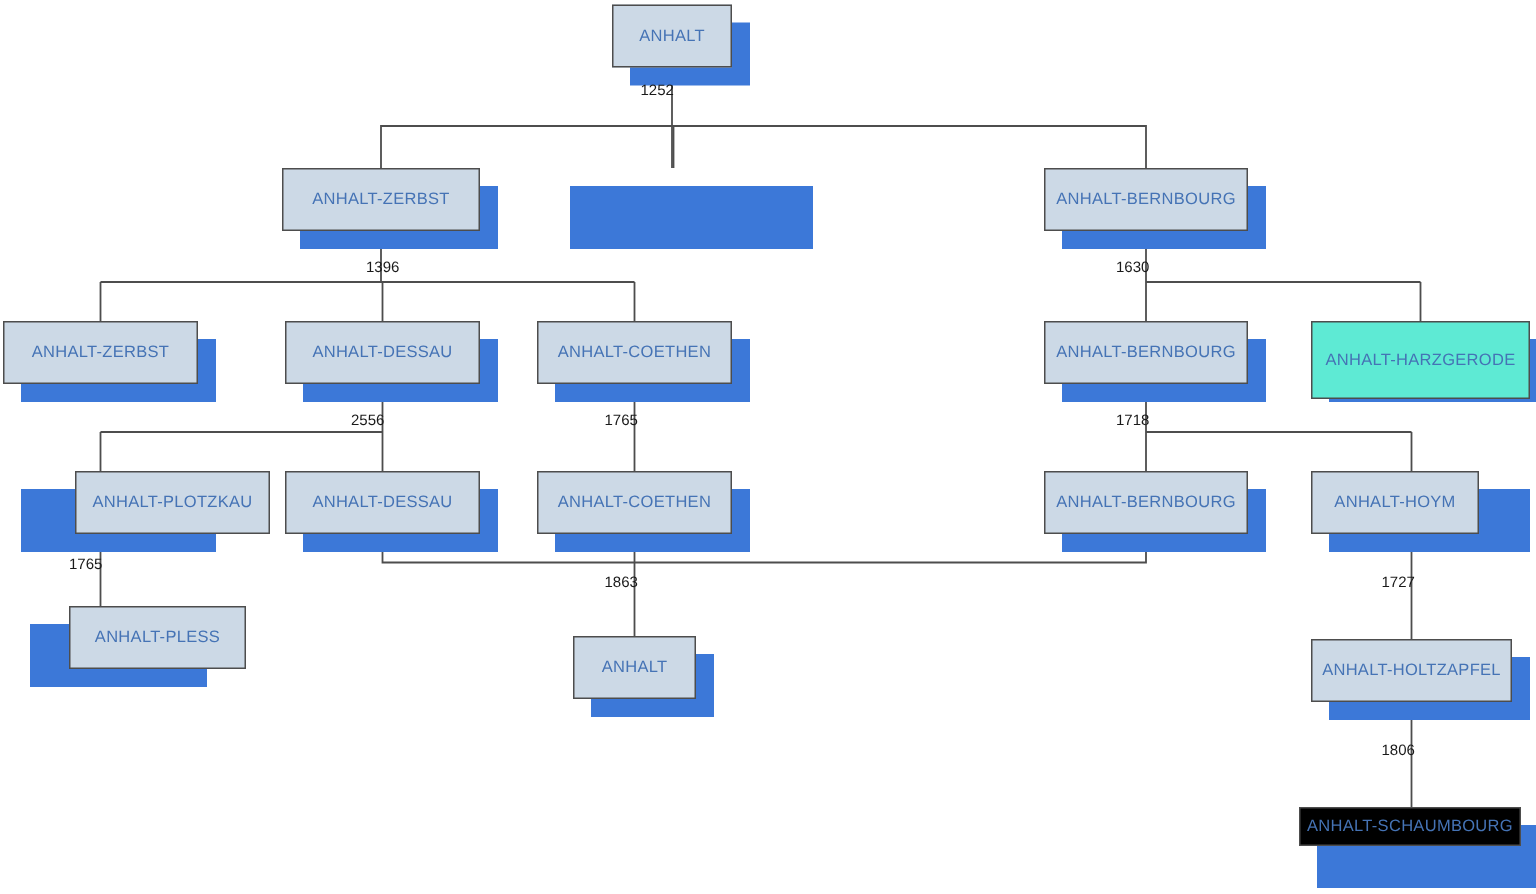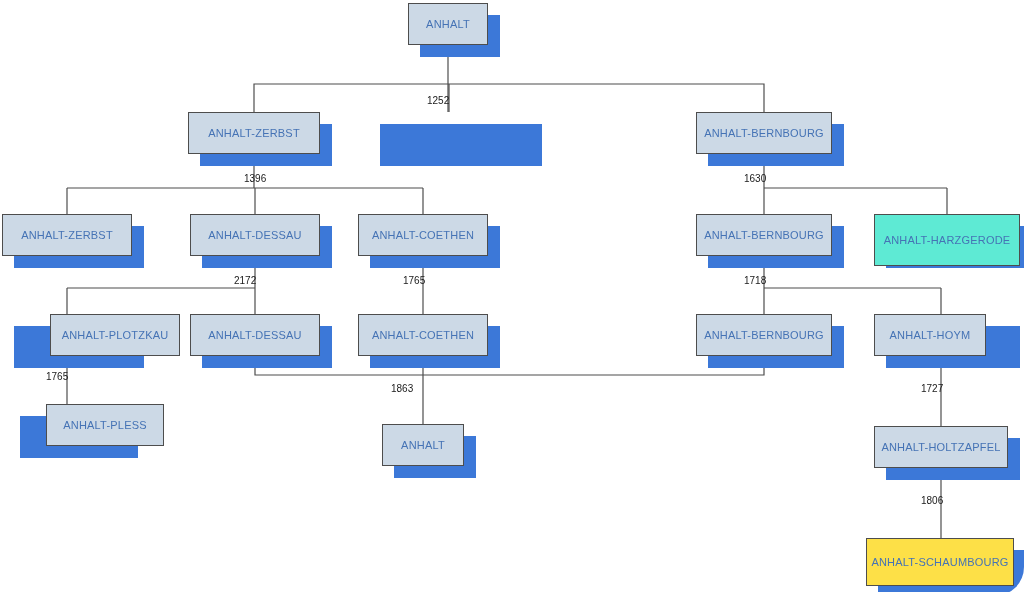--- a/index.html
+++ b/index.html
@@ -8,21 +8,20 @@
     padding: 0;
     background: #ffffff;
   }
   #diagram {
     position: relative;
     width: 1024px;
     height: 596px;
     background: #ffffff;
     overflow: hidden;
     font-family: "Liberation Sans", sans-serif;
-    border-radius: 29px;
   }
   #connector-layer {
     position: absolute;
     left: 0;
     top: 0;
     width: 1024px;
     height: 596px;
     pointer-events: none;
   }
   .node {
@@ -103,24 +102,24 @@
     <div class="node" style="left: 696px; top: 314px; width: 136px; height: 42px; background: rgb(204, 217, 230); border-color: rgb(77, 77, 77); color: rgb(69, 115, 181);">ANHALT-BERNBOURG</div>
     <div class="node-shadow" style="left: 886px; top: 326px; width: 134px; height: 42px; background: rgb(60, 120, 216);"></div>
     <div class="node" style="left: 874px; top: 314px; width: 112px; height: 42px; background: rgb(204, 217, 230); border-color: rgb(77, 77, 77); color: rgb(69, 115, 181);">ANHALT-HOYM</div>
     <div class="node-shadow" style="left: 20px; top: 416px; width: 118px; height: 42px; background: rgb(60, 120, 216);"></div>
     <div class="node" style="left: 8px; top: 404px; width: 118px; height: 42px; background: rgb(204, 217, 230); border-color: rgb(77, 77, 77); color: rgb(69, 115, 181); margin-left: 38px;">ANHALT-PLESS</div>
     <div class="node-shadow" style="left: 394px; top: 436px; width: 82px; height: 42px; background: rgb(60, 120, 216);"></div>
     <div class="node" style="left: 382px; top: 424px; width: 82px; height: 42px; background: rgb(204, 217, 230); border-color: rgb(77, 77, 77); color: rgb(69, 115, 181);">ANHALT</div>
     <div class="node-shadow" style="left: 886px; top: 438px; width: 134px; height: 42px; background: rgb(60, 120, 216);"></div>
     <div class="node" style="left: 874px; top: 426px; width: 134px; height: 42px; background: rgb(204, 217, 230); border-color: rgb(77, 77, 77); color: rgb(69, 115, 181);">ANHALT-HOLTZAPFEL</div>
     <div class="node-shadow" style="left: 878px; top: 550px; width: 148px; height: 42px; background: rgb(60, 120, 216);"></div>
-    <div class="node" style="left: 866px; top: 538px; width: 148px; height: 48px; background: #fde047; border-color: rgb(77, 77, 77); color: rgb(69, 115, 181);">ANHALT-SCHAUMBOURG</div>
-    <div class="edge-label" style="left: 427px; top: 55px; margin-top: 40px;">1252</div>
+    <div class="node" style="left: 866px; top: 538px; width: 148px; height: 26px; background: #000000; border-color: rgb(77, 77, 77); color: rgb(69, 115, 181);">ANHALT-SCHAUMBOURG</div>
+    <div class="edge-label" style="left: 427px; top: 55px;">1252</div>
     <div class="edge-label" style="left: 244px; top: 173px;">1396</div>
     <div class="edge-label" style="left: 744px; top: 173px;">1630</div>
-    <div class="edge-label" style="left: 234px; top: 275px;">2172</div>
+    <div class="edge-label" style="left: 234px; top: 275px;">2556</div>
     <div class="edge-label" style="left: 403px; top: 275px;">1765</div>
     <div class="edge-label" style="left: 744px; top: 275px;">1718</div>
     <div class="edge-label" style="left: 46px; top: 371px;">1765</div>
-    <div class="edge-label" style="left: 391px; top: 383px;">1863</div>
+    <div class="edge-label" style="left: 403px; top: 383px;">1863</div>
     <div class="edge-label" style="left: 921px; top: 383px;">1727</div>
     <div class="edge-label" style="left: 921px; top: 495px;">1806</div>
   </div>
 
 </body></html>

